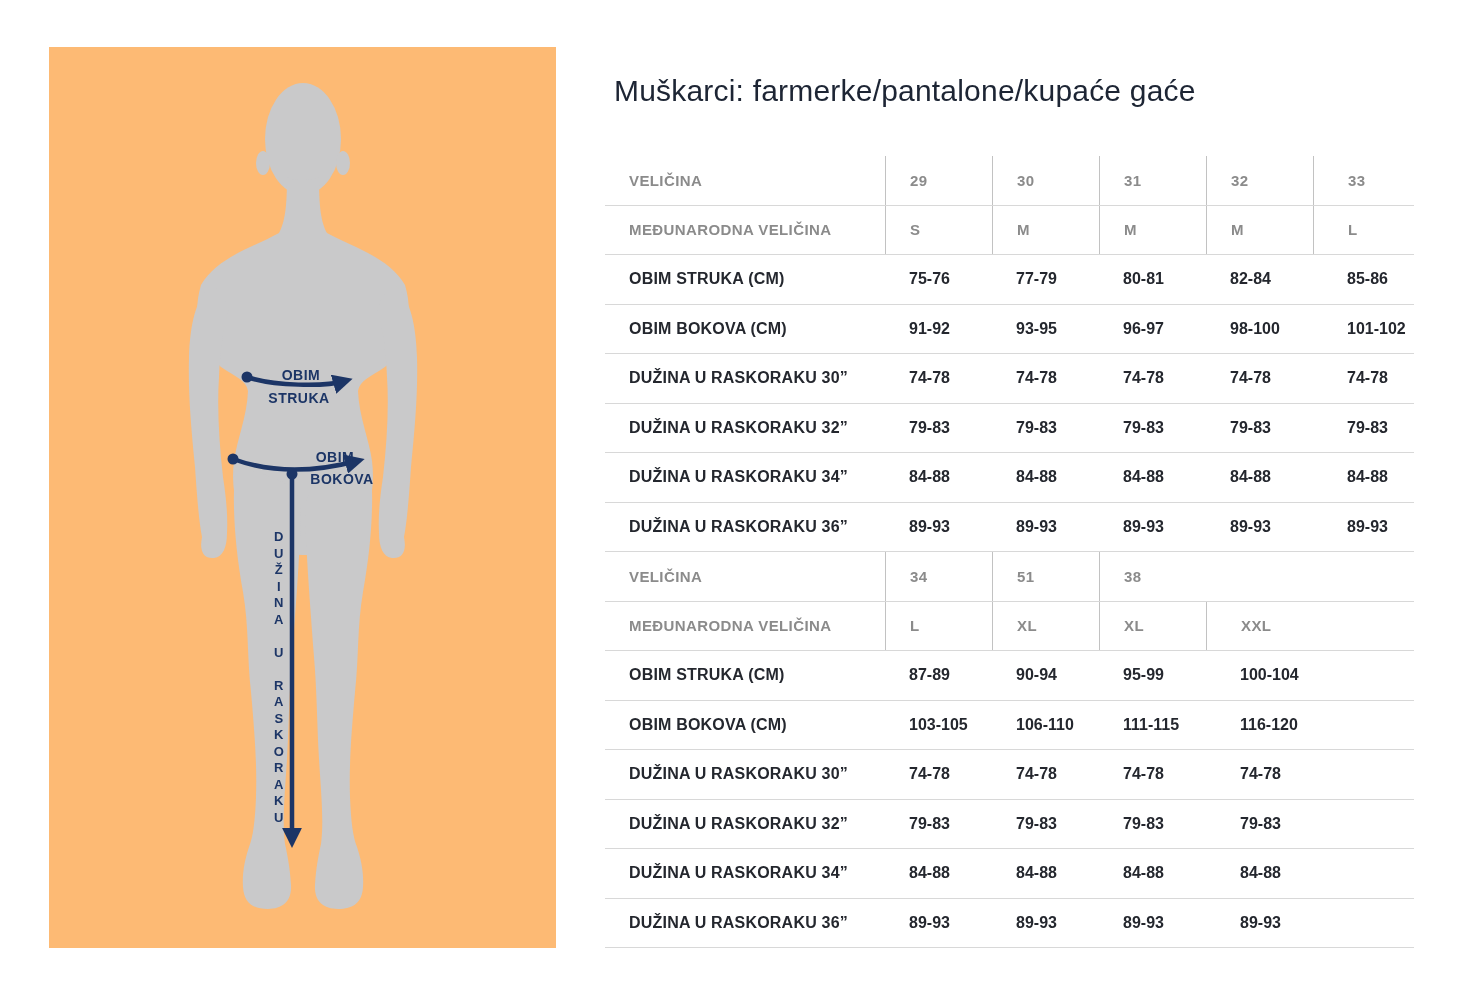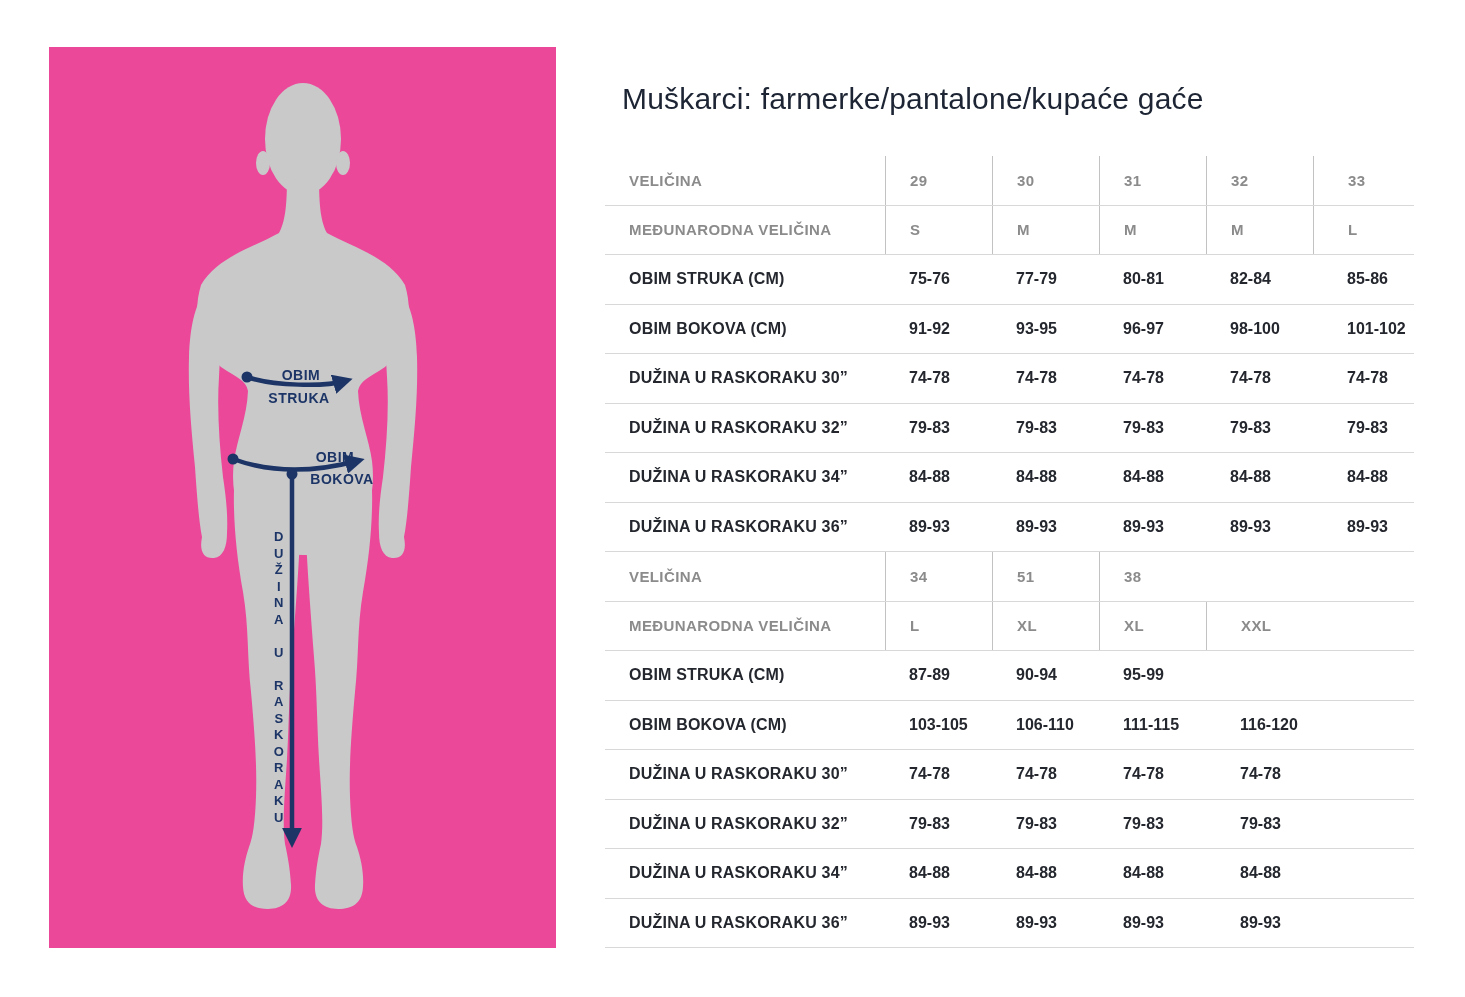--- a/index.html
+++ b/index.html
@@ -7,27 +7,27 @@
     width: 1465px; height: 997px;
     background: #ffffff;
     font-family: "Liberation Sans", sans-serif;
     overflow: hidden;
     position: relative;
   }
   .figure-panel {
     position: absolute;
     left: 49px; top: 47px;
     width: 507px; height: 901px;
-    background: #ec4899;
+    background: #fdba74;
   }
   .figure-panel svg { display: block; }
   .page-title {
     position: absolute;
     left: 606px; top: 66px;
-    margin: 16px;
+    margin: 8px;
     font-size: 30px;
     font-weight: 400;
     letter-spacing: 0.2px;
     color: #1d2534;
   }
   .size-table {
     position: absolute;
     left: 605px; top: 156px;
     width: 809px;
   }
@@ -258,20 +258,21 @@
       <div class="cell value">L</div>
       <div class="cell value">XL</div>
       <div class="cell value">XL</div>
       <div class="cell value last">XXL</div>
     </div>
     <div class="trow data">
       <div class="cell label">OBIM STRUKA (CM)</div>
       <div class="cell value">87-89</div>
       <div class="cell value">90-94</div>
       <div class="cell value">95-99</div>
+      <div class="cell value last">100-104</div>
     </div>
     <div class="trow data">
       <div class="cell label">OBIM BOKOVA (CM)</div>
       <div class="cell value">103-105</div>
       <div class="cell value">106-110</div>
       <div class="cell value">111-115</div>
       <div class="cell value last">116-120</div>
     </div>
     <div class="trow data">
       <div class="cell label">DUŽINA U RASKORAKU 30”</div>

